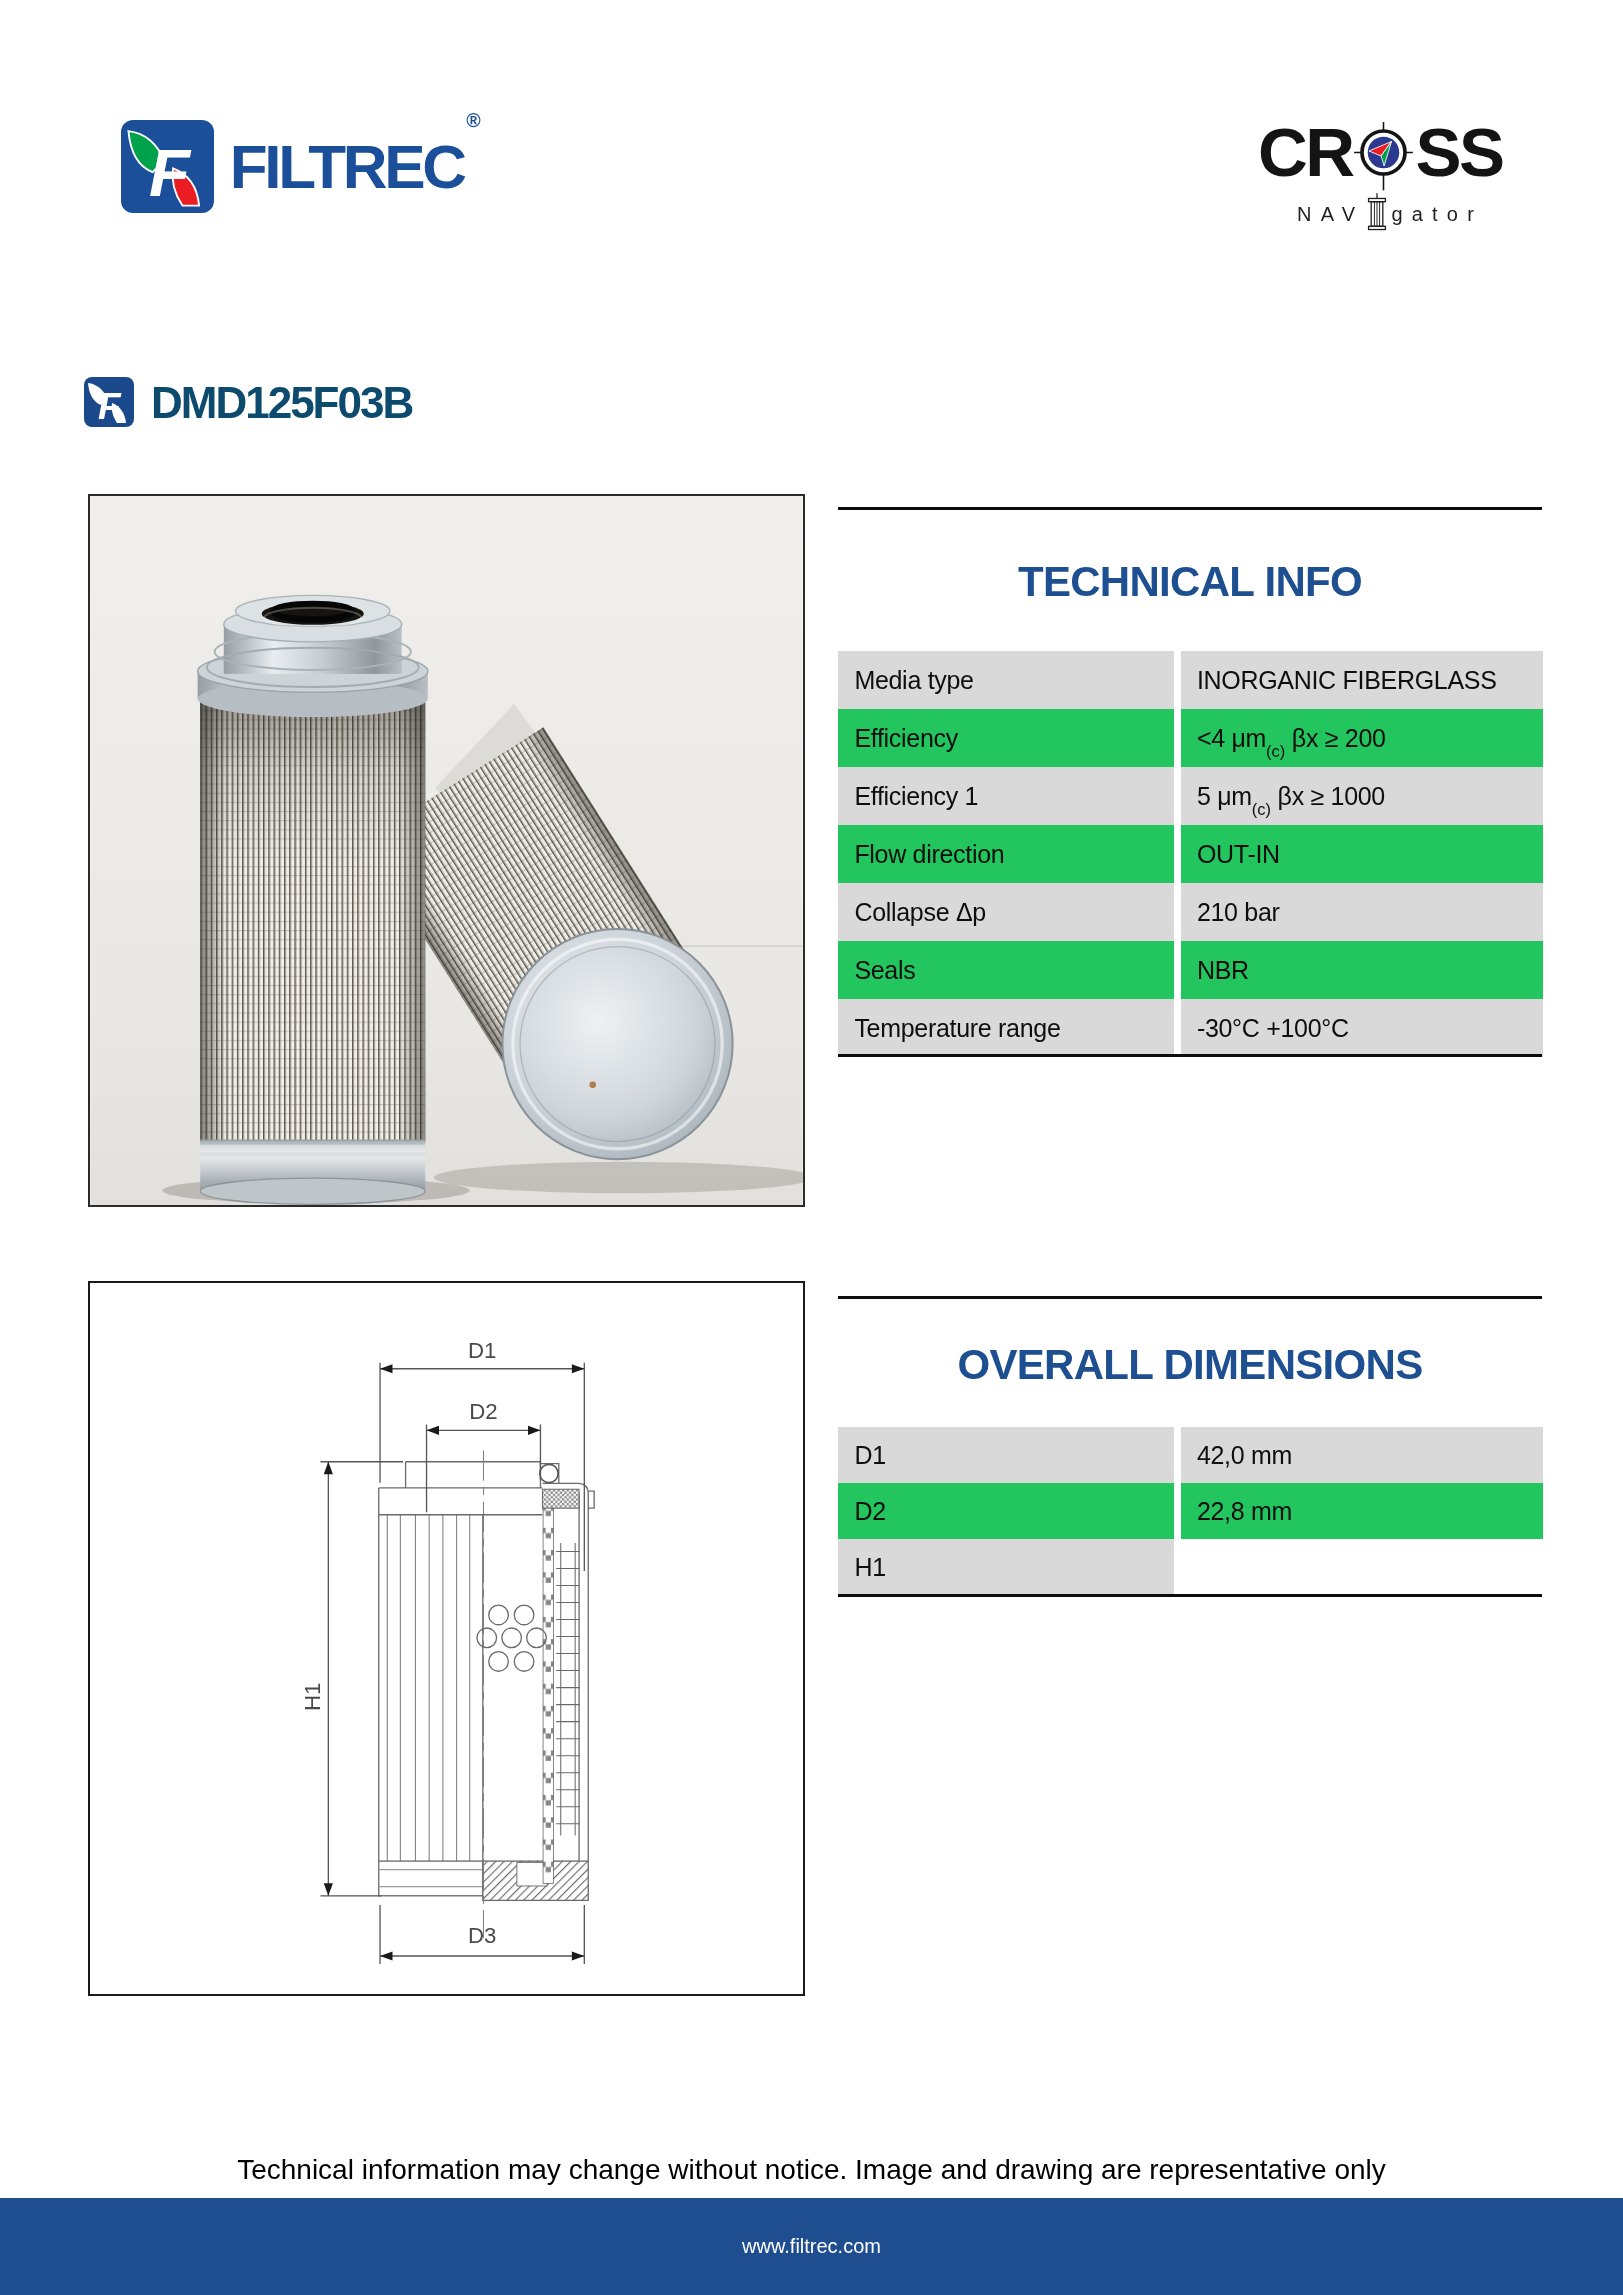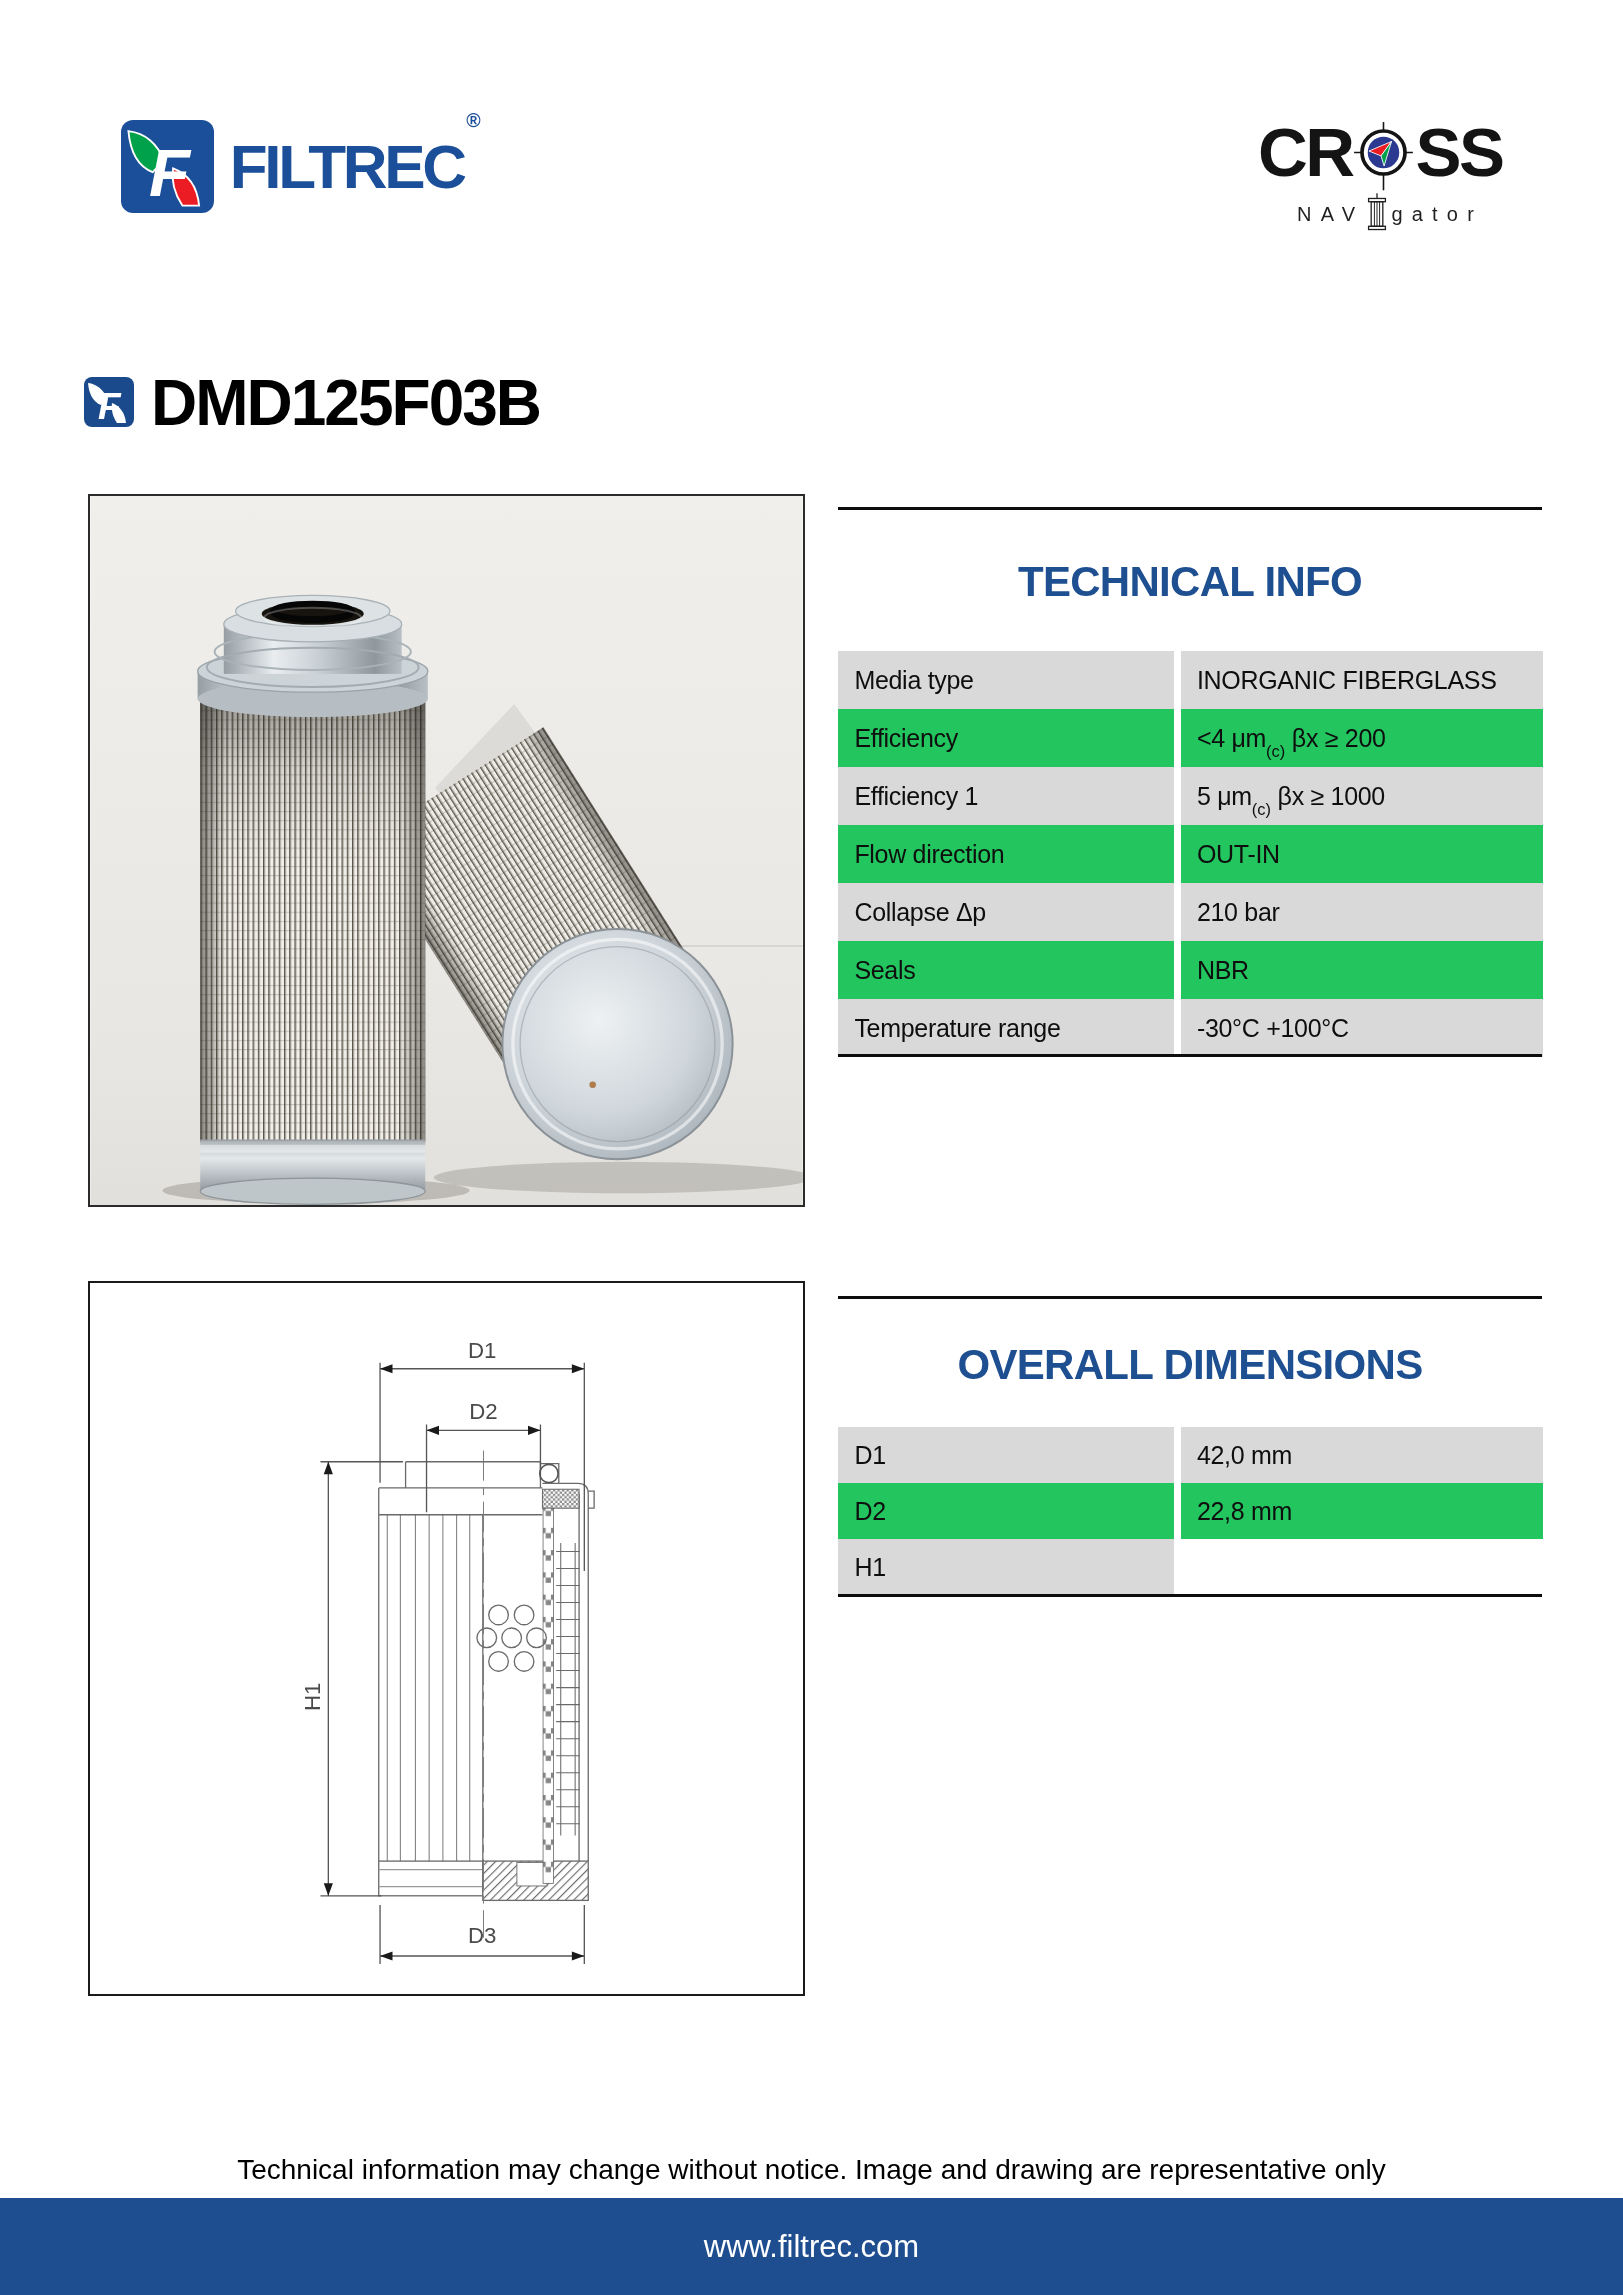--- a/index.html
+++ b/index.html
@@ -12,21 +12,21 @@
   .filtrec-reg{font-size:19.6px;font-weight:bold;color:#1b4f9a;vertical-align:top;position:relative;top:-25px;left:2.6px;letter-spacing:0;}
   .cross-logo{position:absolute;left:1258px;top:113px;width:249px;}
   .cross-line{display:flex;align-items:center;font-size:69px;font-weight:bold;letter-spacing:-2.6px;color:#141414;line-height:68px;}
   .cross-line .seg{display:block;}
   .nav-line{display:flex;align-items:flex-end;margin-top:1.3px;padding-left:39px;
             font-size:20px;font-weight:normal;letter-spacing:9.2px;color:#1f1f1f;line-height:33px;}
   .nav-line svg{margin:0 3.9px -3.9px 1.3px;}
 
   
   .title-row{position:absolute;left:84px;top:376px;display:flex;align-items:flex-start;}
-  .title-text{font-size:64px;font-weight:bold;letter-spacing:-2px;color:#000000;line-height:54px;margin-left:17px;}
+  .title-text{font-size:44px;font-weight:bold;letter-spacing:-2px;color:#0c4a6e;line-height:54px;margin-left:17px;}
 
   
   .photo-box{position:absolute;left:88px;top:494px;width:713px;height:709px;border:2px solid #2b2b2b;background:#fff;}
   .drawing-box{position:absolute;left:88px;top:1281px;width:713px;height:711px;border:2px solid #1a1a1a;background:#fff;}
 
   
   .section{position:absolute;left:838px;width:704px;}
   .sec-tech{top:507px;height:553px;}
   .sec-dims{top:1296px;height:304px;}
   .rule{position:absolute;left:0;width:100%;height:2.6px;background:#0d0d0d;}
@@ -43,21 +43,21 @@
   .cell{font-size:25px;color:#0e0e0e;padding-left:16.4px;display:flex;align-items:center;letter-spacing:-0.3px;white-space:pre;}
   .trow.gray .cell{background:#d9d9d9;}
   .trow.white .cell{background:#22c55e;}
   .subc{font-size:16.4px;align-self:flex-end;margin-bottom:6.5px;letter-spacing:0;}
   .sec-tech .rule.bottom{top:547px;}
   .sec-dims .rule.bottom{top:298px;}
 
   
   .disclaimer{position:absolute;top:2154px;left:0;width:100%;text-align:center;font-size:28px;color:#000;}
   .footer-bar{position:absolute;top:2198px;left:0;width:100%;height:97px;background:#1e4e8f;}
-  .footer-url{width:100%;text-align:center;font-size:31px;color:#ffffff;line-height:97px;}
+  .footer-url{width:100%;text-align:center;font-size:20px;color:#ffffff;line-height:97px;}
 
   svg{display:block;}
 </style>
 </head>
 <body>
 
 <div class="page">
 
   <div class="filtrec-logo">
     <svg width="93" height="93" viewBox="0 0 100 100">

